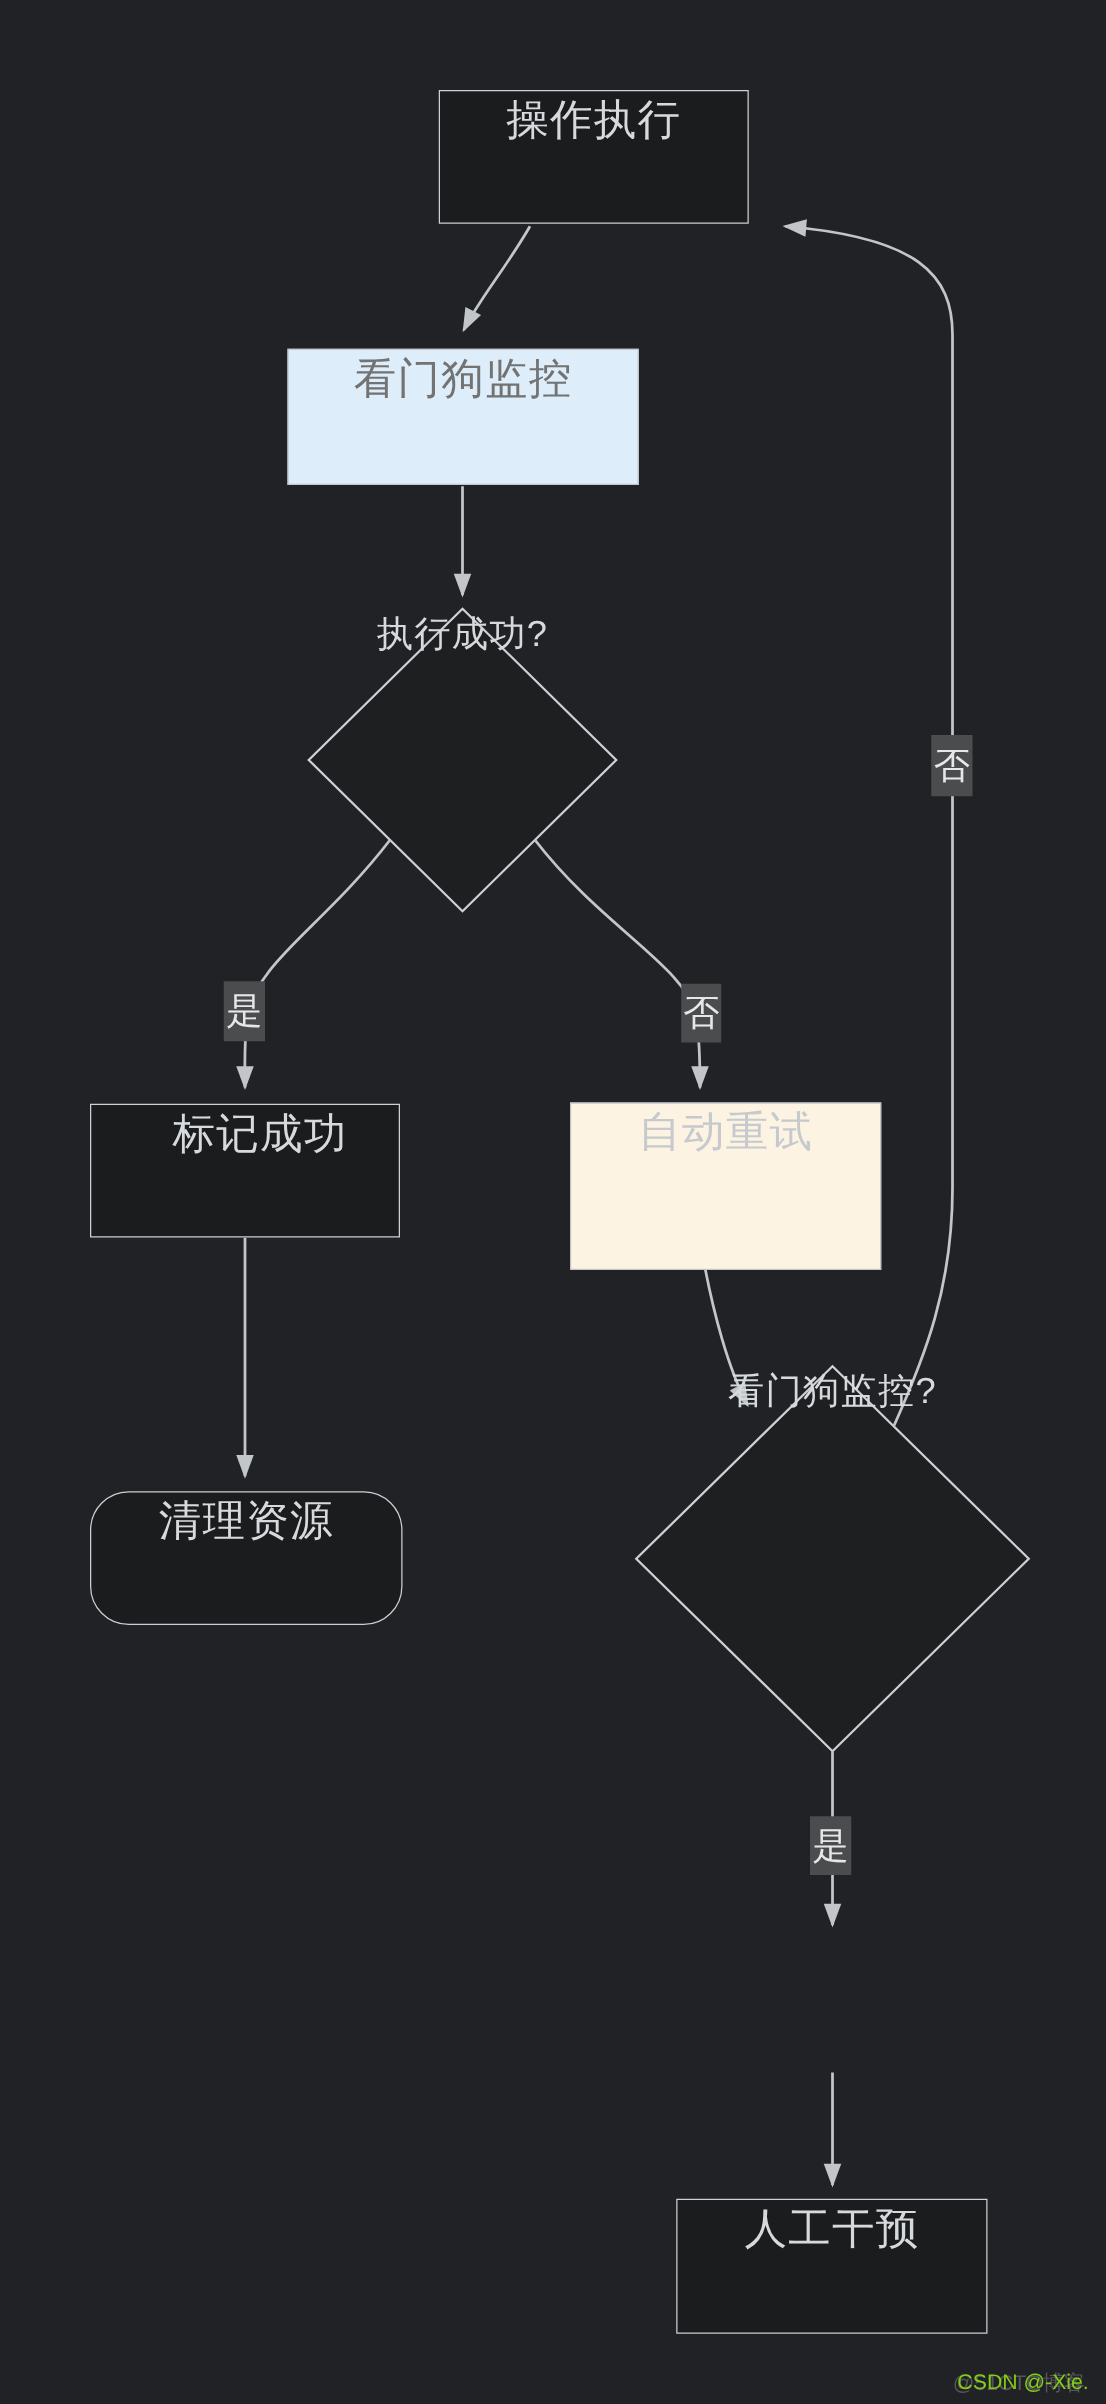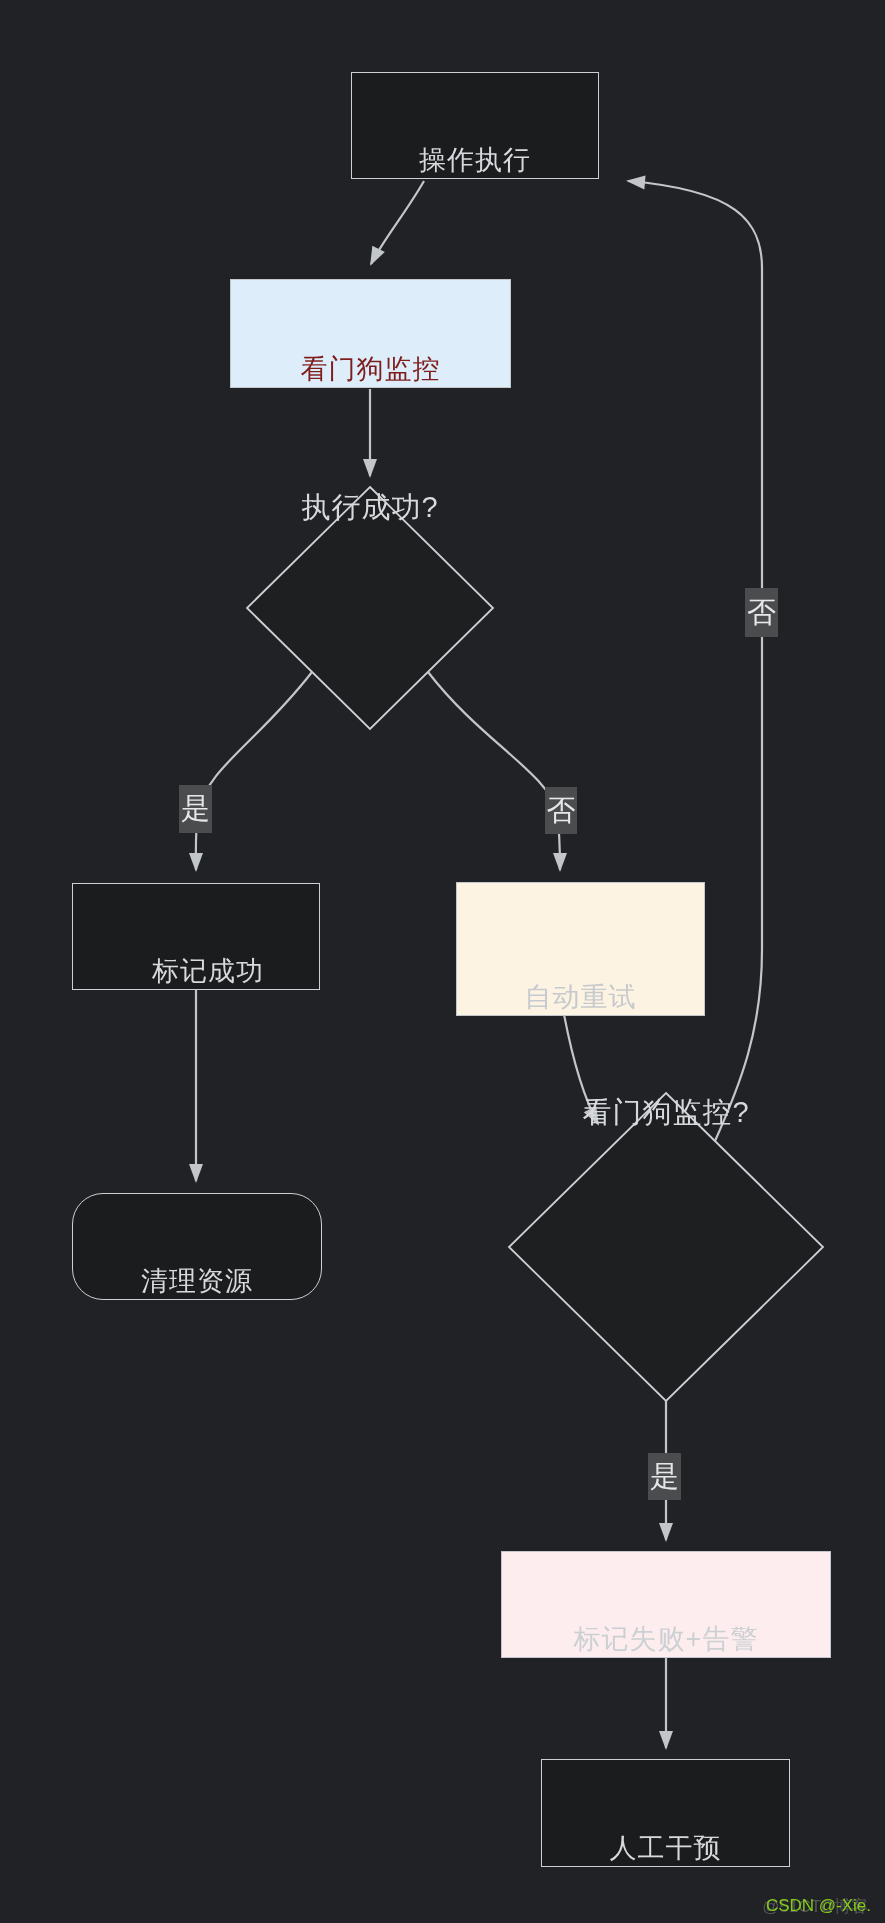--- a/index.html
+++ b/index.html
@@ -3,25 +3,25 @@
 <meta charset="utf-8">
 <style>
   html,body{margin:0;padding:0;background:#212225;}
   #canvas{
     position:relative;width:885px;height:1923px;overflow:hidden;
     background:#212225;
     font-family:"Liberation Sans","DejaVu Sans",sans-serif;
   }
   #edge-layer{position:absolute;left:0;top:0;width:885px;height:1923px;}
   .node{
-    position:absolute;display:flex;align-items:flex-end;justify-content:center;
+    position:absolute;display:flex;align-items:flex-start;justify-content:center;
     border:1.6px solid #cdd0d4;background:#1b1c1e;color:#d7dadd;
-    font-size:27px;letter-spacing:1px;box-sizing:border-box;
+    font-size:34px;letter-spacing:1px;box-sizing:border-box;
   }
-  .node.blue{background:#ddeefa;color:#7f1d1d;border-color:#c2c7cc;}
+  .node.blue{background:#ddeefa;color:#737373;border-color:#c2c7cc;}
   .node.cream{background:#fdf3e2;color:#c6c9cd;border-color:#c2c7cc;}
   .node.pink{background:#fdedef;color:#ccd0d3;border-color:#c2c7cc;}
   #n-op-exec{left:351px;top:72px;width:248px;height:107px;}
   #n-watchdog{left:230px;top:279px;width:281px;height:109px;}
   #n-mark-success{left:72px;top:883px;width:248px;height:107px;padding-left:24px;}
   #n-auto-retry{left:456px;top:882px;width:249px;height:134px;}
   #n-cleanup{left:72px;top:1193px;width:250px;height:107px;border-radius:31px;}
   #n-mark-fail{left:501px;top:1551px;width:330px;height:107px;}
   #n-manual{left:541px;top:1759px;width:249px;height:108px;}
   .diamond-label{
@@ -81,23 +81,20 @@
   </div>
   <div class="node" id="n-mark-success">
     <span>标记成功</span>
   </div>
   <div class="node cream" id="n-auto-retry">
     <span>自动重试</span>
   </div>
   <div class="node" id="n-cleanup">
     <span>清理资源</span>
   </div>
-  <div class="node pink" id="n-mark-fail">
-    <span>标记失败+告警</span>
-  </div>
   <div class="node" id="n-manual">
     <span>人工干预</span>
   </div>
 
   <div class="diamond-label" id="dl-exec-success">
     <span>执行成功?</span>
   </div>
   <div class="diamond-label" id="dl-retry-exceeded">
     <span>看门狗监控?</span>
   </div>

